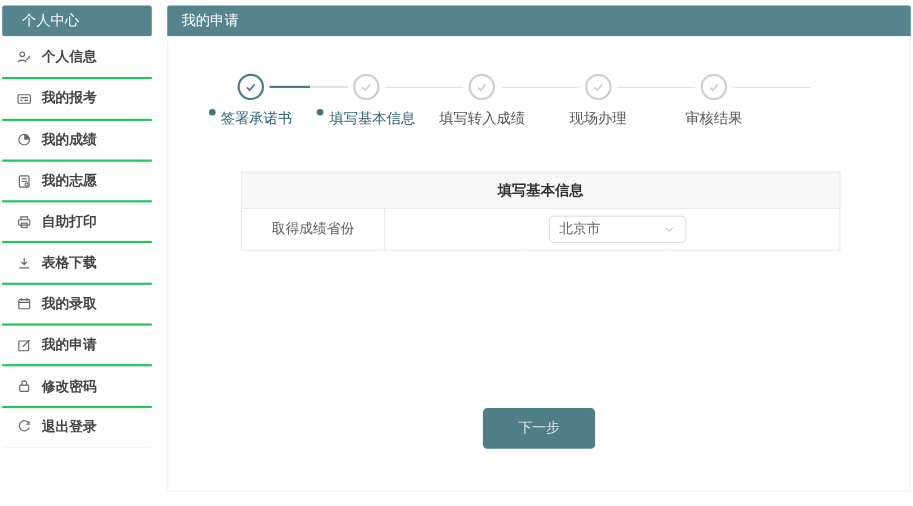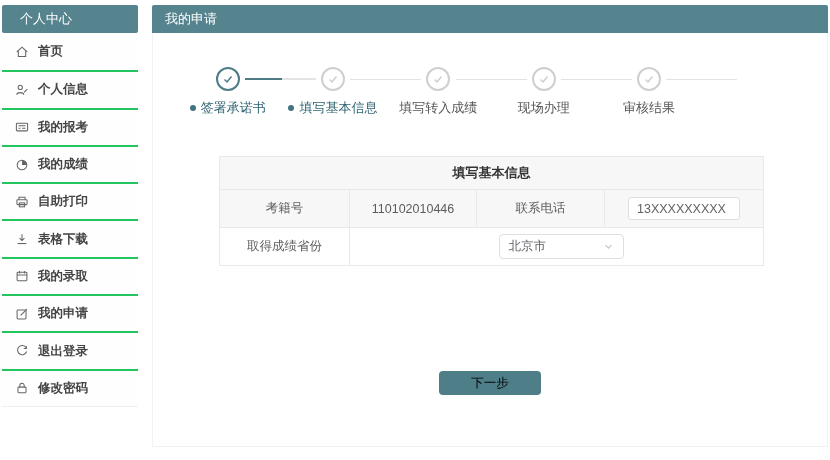--- a/index.html
+++ b/index.html
@@ -41,21 +41,21 @@
   
   .stepper { position:absolute; left:22px; top:33px; width:632px; height:62px; display:flex; }
   .step { width:105.33px; display:flex; flex-direction:column; align-items:center; }
   .step-circle {
     width:24px; height:24px; border-radius:50%; border:2px solid #cfcfcf;
     color:#cfcfcf; background:#fff; display:flex; align-items:center; justify-content:center;
     margin-top:1px; position:relative; z-index:2;
   }
   .step.done .step-circle { border-color:#4C7C86; color:#4C7C86; }
   .step-label {
-    margin-top:8px; font-size:13px; color:#555; display:flex; align-items:center; gap:5px;
+    margin-top:8px; font-size:13px; color:#555; display:flex; gap:5px;
     white-space:nowrap;
   }
   .step.done .step-label, .step.current .step-label { color:#2E6370; }
   .step-bullet { width:6px; height:6px; border-radius:50%; background:#3F7480; flex:none; }
   .connector { position:absolute; top:13px; height:1px; background:#e3e3e3; z-index:1; }
   .connector.half-active { height:2px; top:12px;
     background:linear-gradient(90deg,#4C7C86 0 52%,#e3e3e3 52% 100%); }
 
   
   .form-table {
@@ -74,45 +74,36 @@
   }
   .province-select {
     margin-left:9px; width:125px; height:25px; border:1px solid #dcdfe6; border-radius:4px;
     background:#fff; display:inline-flex; align-items:center; justify-content:space-between;
     padding:0 9px; font-size:12.5px; color:#606266; cursor:pointer;
   }
   .chev { width:11px; height:11px; color:#c0c4cc; display:flex; }
 
   
   .next-btn {
-    position:absolute; left:286px; top:338px; width:102px; height:24px;
-    background:#4E7E87; color:#000000; border:none; border-radius:4px;
+    position:absolute; left:286px; top:338px; width:102px; height:37px;
+    background:#4E7E87; color:#e5e5e5; border:none; border-radius:4px;
     font-size:12.5px; font-family:"Liberation Sans", sans-serif; cursor:pointer;
   }
 </style>
 </head>
 <body>
 
 <div class="canvas">
 
   <div class="sidebar">
     <div class="sidebar-header">个人中心</div>
     <ul class="menu">
       <li>
         <span class="micon">
           <svg viewBox="0 0 16 16" fill="none" stroke="currentColor" stroke-width="1.2">
-              <polyline points="2,8 8,2.5 14,8"></polyline>
-              <path d="M3.8,7 V13.2 H12.2 V7"></path>
-            </svg>
-        </span>
-        <span>首页</span>
-      </li>
-      <li>
-        <span class="micon">
-          <svg viewBox="0 0 16 16" fill="none" stroke="currentColor" stroke-width="1.2">
               <circle cx="6" cy="5" r="2.4"></circle>
               <path d="M2,13.3 C2,10.2 10,10.2 10,13.3"></path>
               <path d="M10.3,10.8 L14,7"></path>
             </svg>
         </span>
         <span>个人信息</span>
       </li>
       <li>
         <span class="micon">
           <svg viewBox="0 0 16 16" fill="none" stroke="currentColor" stroke-width="1.2">
@@ -127,20 +118,30 @@
           <svg viewBox="0 0 16 16" fill="none" stroke="currentColor" stroke-width="1.2">
               <circle cx="8" cy="8" r="5.5"></circle>
               <path d="M8,8 L8,2.5 A5.5,5.5 0 0 1 13.5,8 Z" fill="currentColor" stroke="none"></path>
             </svg>
         </span>
         <span>我的成绩</span>
       </li>
       <li>
         <span class="micon">
           <svg viewBox="0 0 16 16" fill="none" stroke="currentColor" stroke-width="1.2">
+              <rect x="3" y="2.2" width="10" height="11.6" rx="1"></rect>
+              <path d="M5.5,5.2 h5 M5.5,8 h5"></path>
+              <circle cx="10.5" cy="11" r="1.6"></circle>
+            </svg>
+        </span>
+        <span>我的志愿</span>
+      </li>
+      <li>
+        <span class="micon">
+          <svg viewBox="0 0 16 16" fill="none" stroke="currentColor" stroke-width="1.2">
               <path d="M4.5,5.5 V2.5 H11.5 V5.5"></path>
               <rect x="2.2" y="5.5" width="11.6" height="5.5" rx="1"></rect>
               <rect x="5" y="9" width="6" height="4.5"></rect>
             </svg>
         </span>
         <span>自助打印</span>
       </li>
       <li>
         <span class="micon">
           <svg viewBox="0 0 16 16" fill="none" stroke="currentColor" stroke-width="1.2">
@@ -164,34 +165,34 @@
           <svg viewBox="0 0 16 16" fill="none" stroke="currentColor" stroke-width="1.2">
               <rect x="2.4" y="3.4" width="10.2" height="10.2" rx="1"></rect>
               <path d="M6.5,9.5 L13.6,2.4"></path>
             </svg>
         </span>
         <span>我的申请</span>
       </li>
       <li>
         <span class="micon">
           <svg viewBox="0 0 16 16" fill="none" stroke="currentColor" stroke-width="1.2">
+              <rect x="3.4" y="7" width="9.2" height="6.4" rx="1"></rect>
+              <path d="M5.5,7 V5 a2.5,2.5 0 0 1 5,0 V7"></path>
+            </svg>
+        </span>
+        <span>修改密码</span>
+      </li>
+      <li>
+        <span class="micon">
+          <svg viewBox="0 0 16 16" fill="none" stroke="currentColor" stroke-width="1.2">
               <path d="M12.8,4.2 A5.3,5.3 0 1 0 13.3,8.6"></path>
               <path d="M13,2.2 V5.2 H10"></path>
             </svg>
         </span>
         <span>退出登录</span>
-      </li>
-      <li>
-        <span class="micon">
-          <svg viewBox="0 0 16 16" fill="none" stroke="currentColor" stroke-width="1.2">
-              <rect x="3.4" y="7" width="9.2" height="6.4" rx="1"></rect>
-              <path d="M5.5,7 V5 a2.5,2.5 0 0 1 5,0 V7"></path>
-            </svg>
-        </span>
-        <span>修改密码</span>
       </li>
     </ul>
   </div>
 
   <div class="main">
     <div class="main-header">我的申请</div>
     <div class="main-body">
 
       <div class="stepper">
         <div class="connector half-active" style="left:70px;width:71px;"></div>
@@ -258,26 +259,20 @@
         <colgroup>
             <col style="width:130px">
             <col style="width:127px">
             <col style="width:128px">
             <col style="width:159px">
           </colgroup>
         <tbody>
             <tr>
           <th colspan="4">填写基本信息</th>
         </tr>
-        <tr class="row-gray">
-          <td>考籍号</td>
-          <td>110102010446</td>
-          <td>联系电话</td>
-          <td><input class="phone-input" type="text" value="13XXXXXXXXX" style=""></td>
-        </tr>
         <tr>
           <td>取得成绩省份</td>
           <td colspan="3" class="cell-left">
             <div class="province-select">
               <span>北京市</span>
               <span class="chev">
                 <svg viewBox="0 0 16 16" fill="none" stroke="currentColor" stroke-width="1.6">
                       <polyline points="3.5,6 8,10.5 12.5,6"></polyline>
                     </svg>
               </span>

